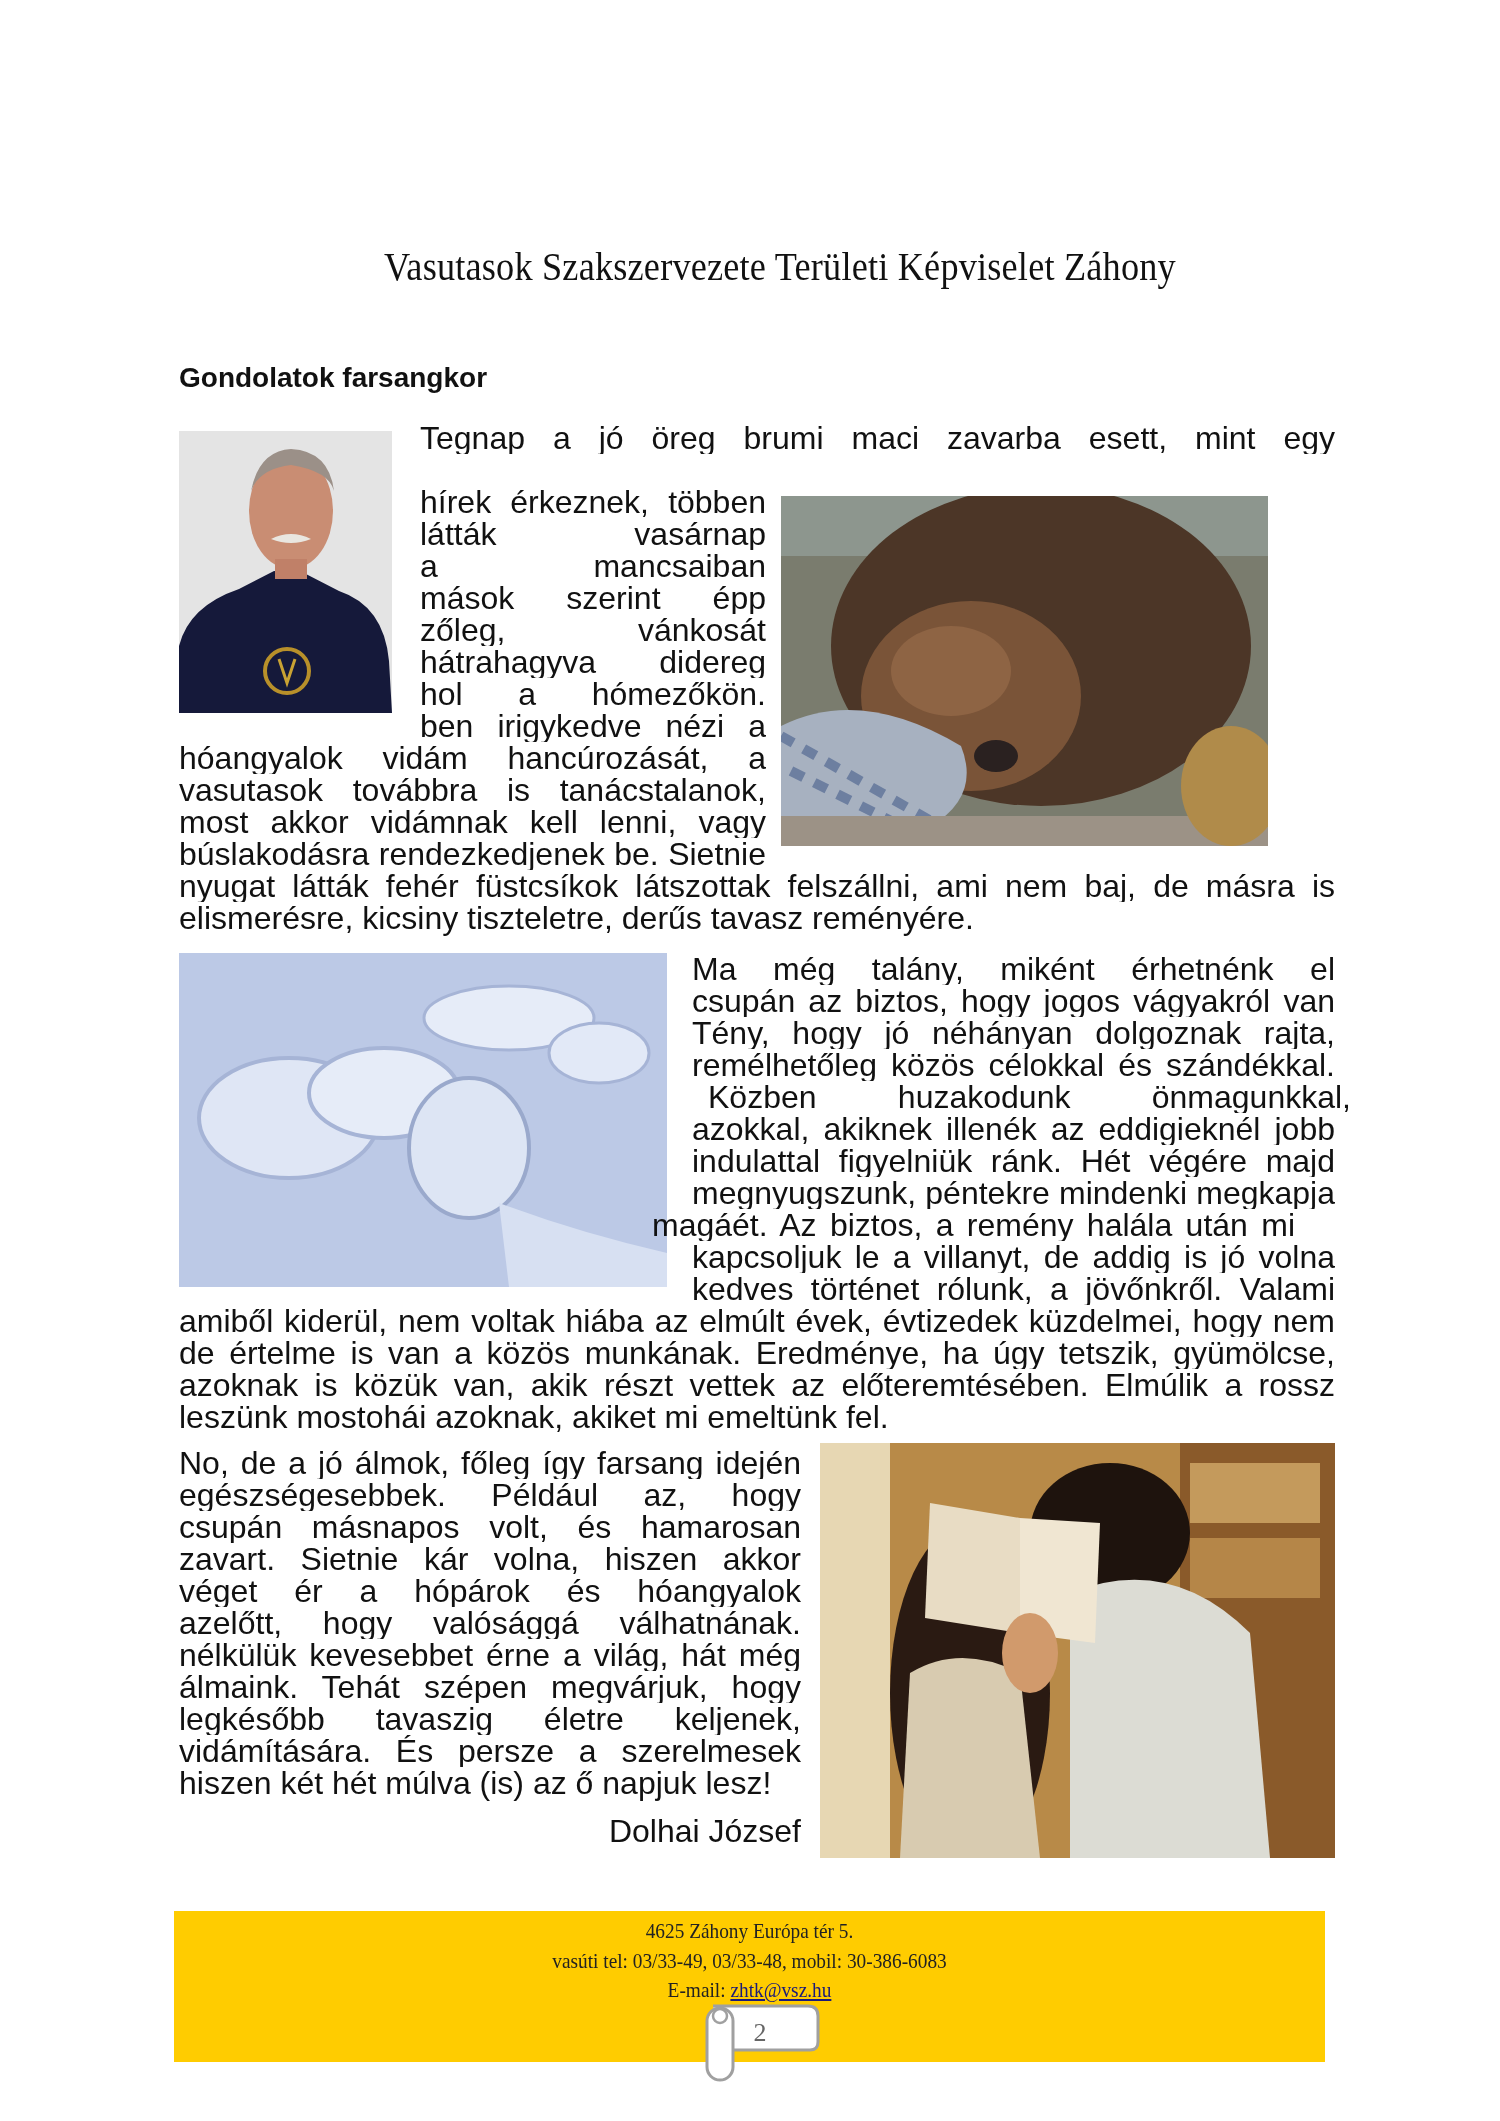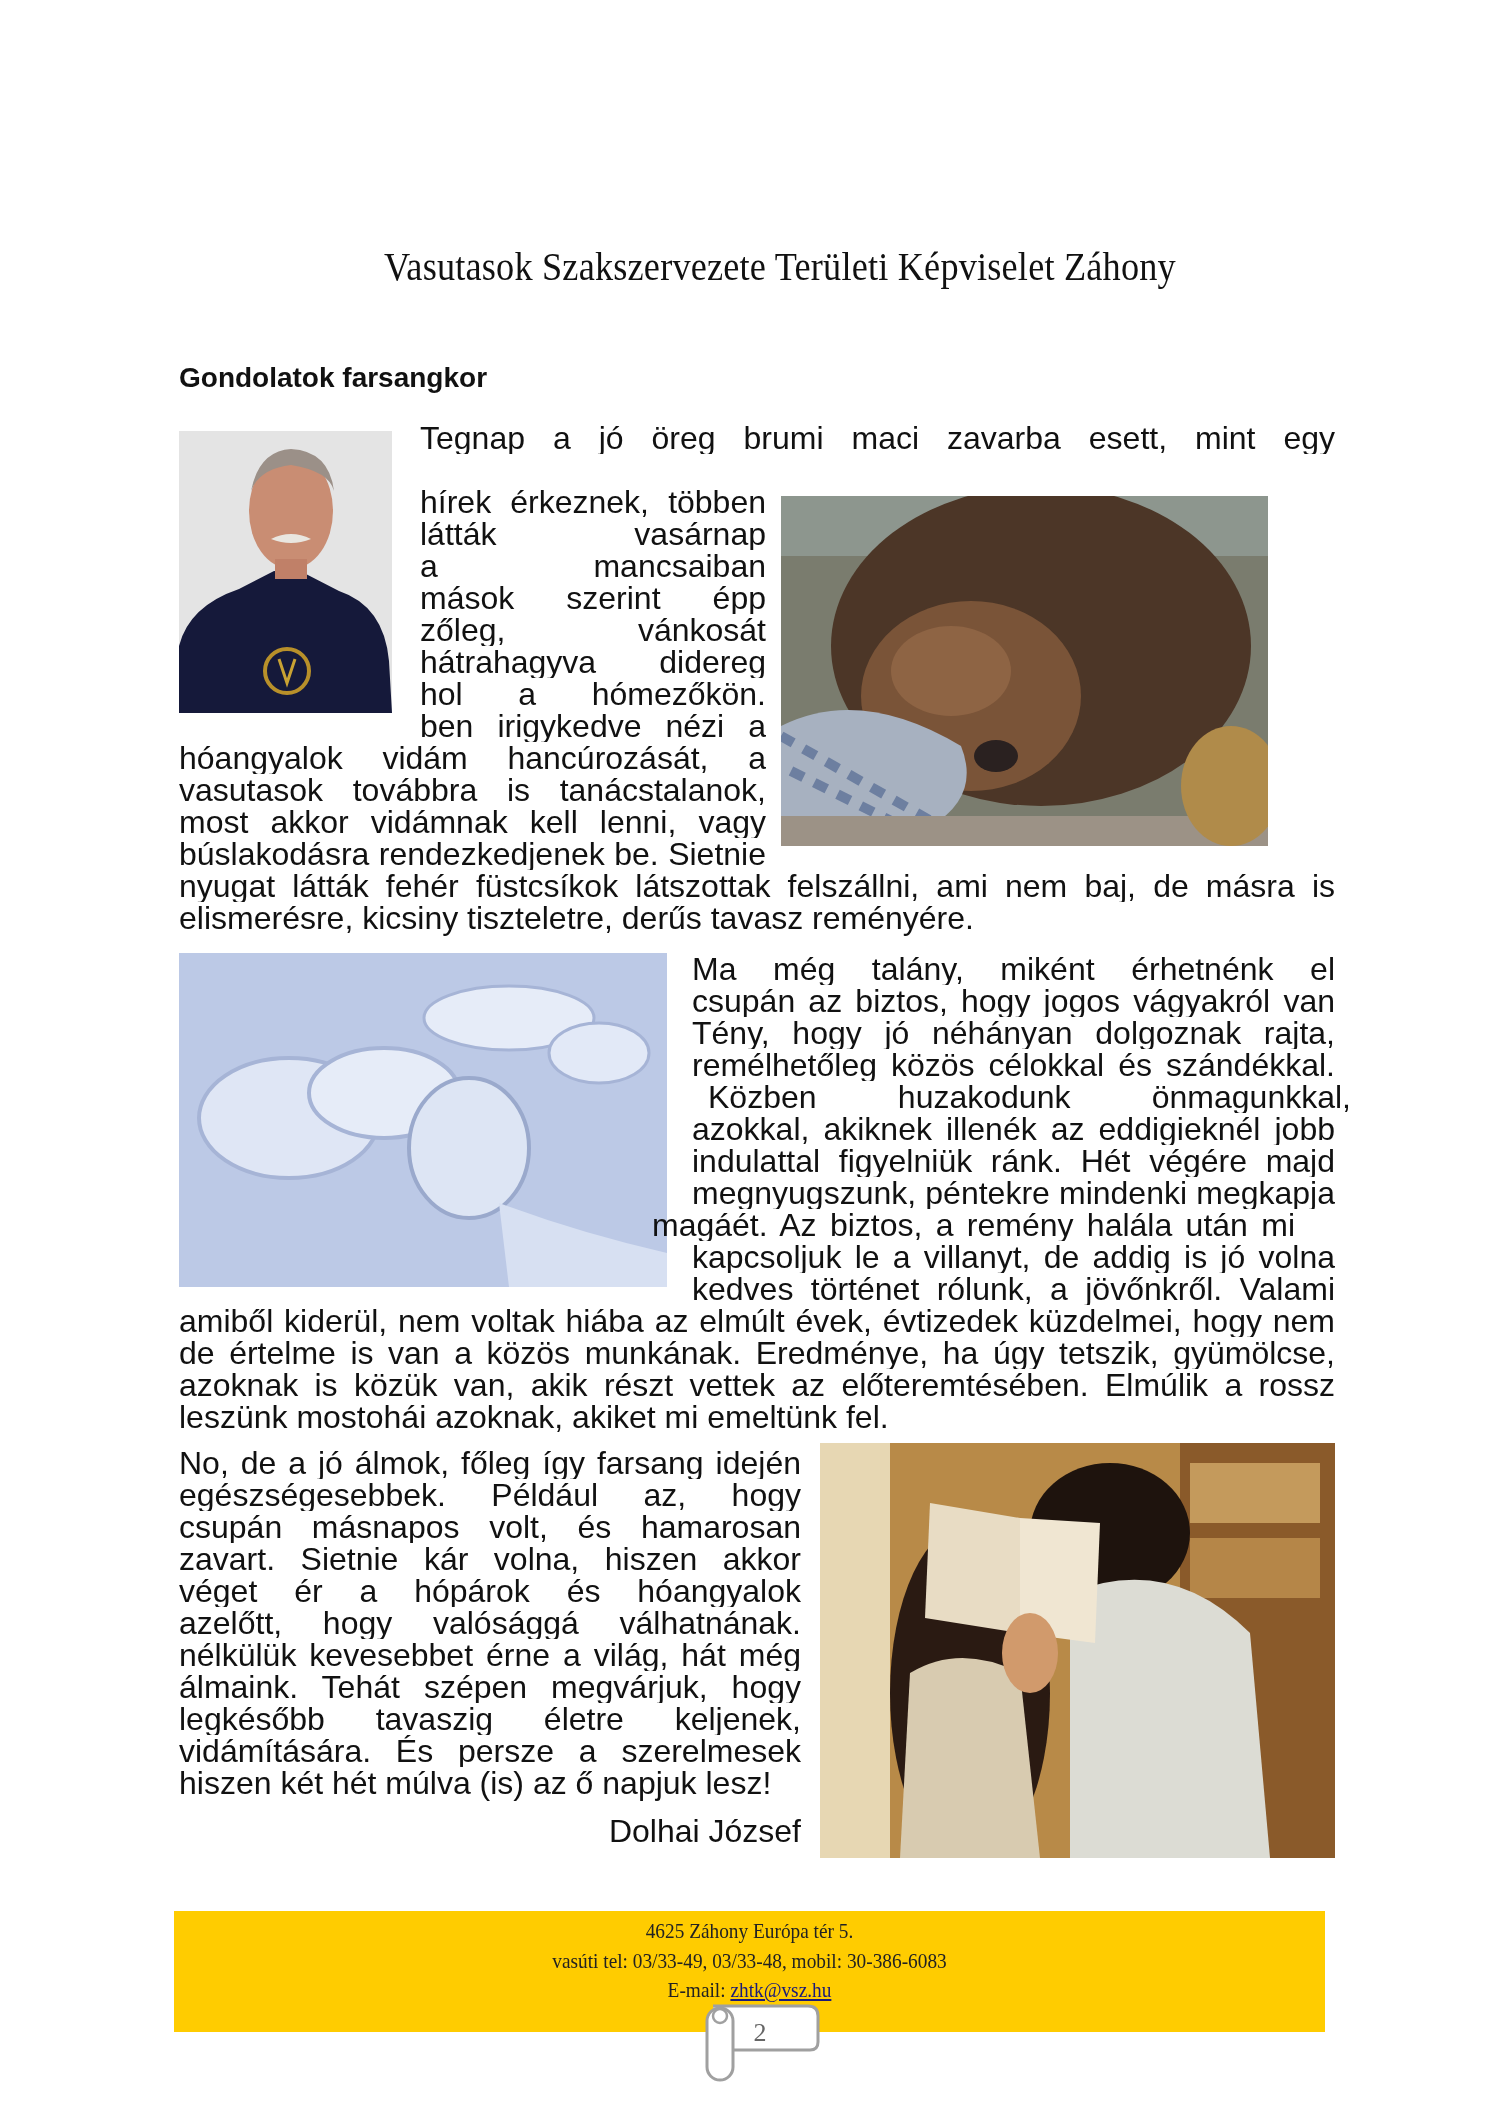--- a/index.html
+++ b/index.html
@@ -37,21 +37,21 @@
   .bear { left: 781px; top: 496px; width: 487px; height: 350px;
     background: linear-gradient(180deg, #7d8677 0%, #6f7465 20%, #5e4a3a 45%, #6b5440 65%, #8d8272 85%, #9a9184 100%); }
   
   .snow { left: 179px; top: 953px; width: 488px; height: 334px;
     background: radial-gradient(ellipse at 45% 55%, #e9eef9 0%, #cdd8ee 40%, #b3c2e0 80%, #a9b9da 100%); }
   
   .couple { left: 820px; top: 1443px; width: 515px; height: 415px;
     background: linear-gradient(90deg, #c7a15a 0%, #6b4a22 15%, #2a1a10 40%, #d9c6a0 60%, #9b7a45 85%, #caa063 100%); }
 
   .footer {
-    position: absolute; left: 174px; top: 1911px; width: 1151px; height: 121px;
+    position: absolute; left: 174px; top: 1911px; width: 1151px; height: 151px;
     background: #ffcc00;
   }
   .footer-line {
     position: absolute; left: 0; width: 100%; text-align: center;
     font-family: "Liberation Serif", "DejaVu Serif", serif; font-size: 21px; color: #222;
     transform: scaleX(0.92);
   }
   .footer-line a { color: #1a1a7a; text-decoration: underline; }
 
   .page-scroll { position: absolute; left: 683px; top: 2004px; width: 145px; height: 80px; }

